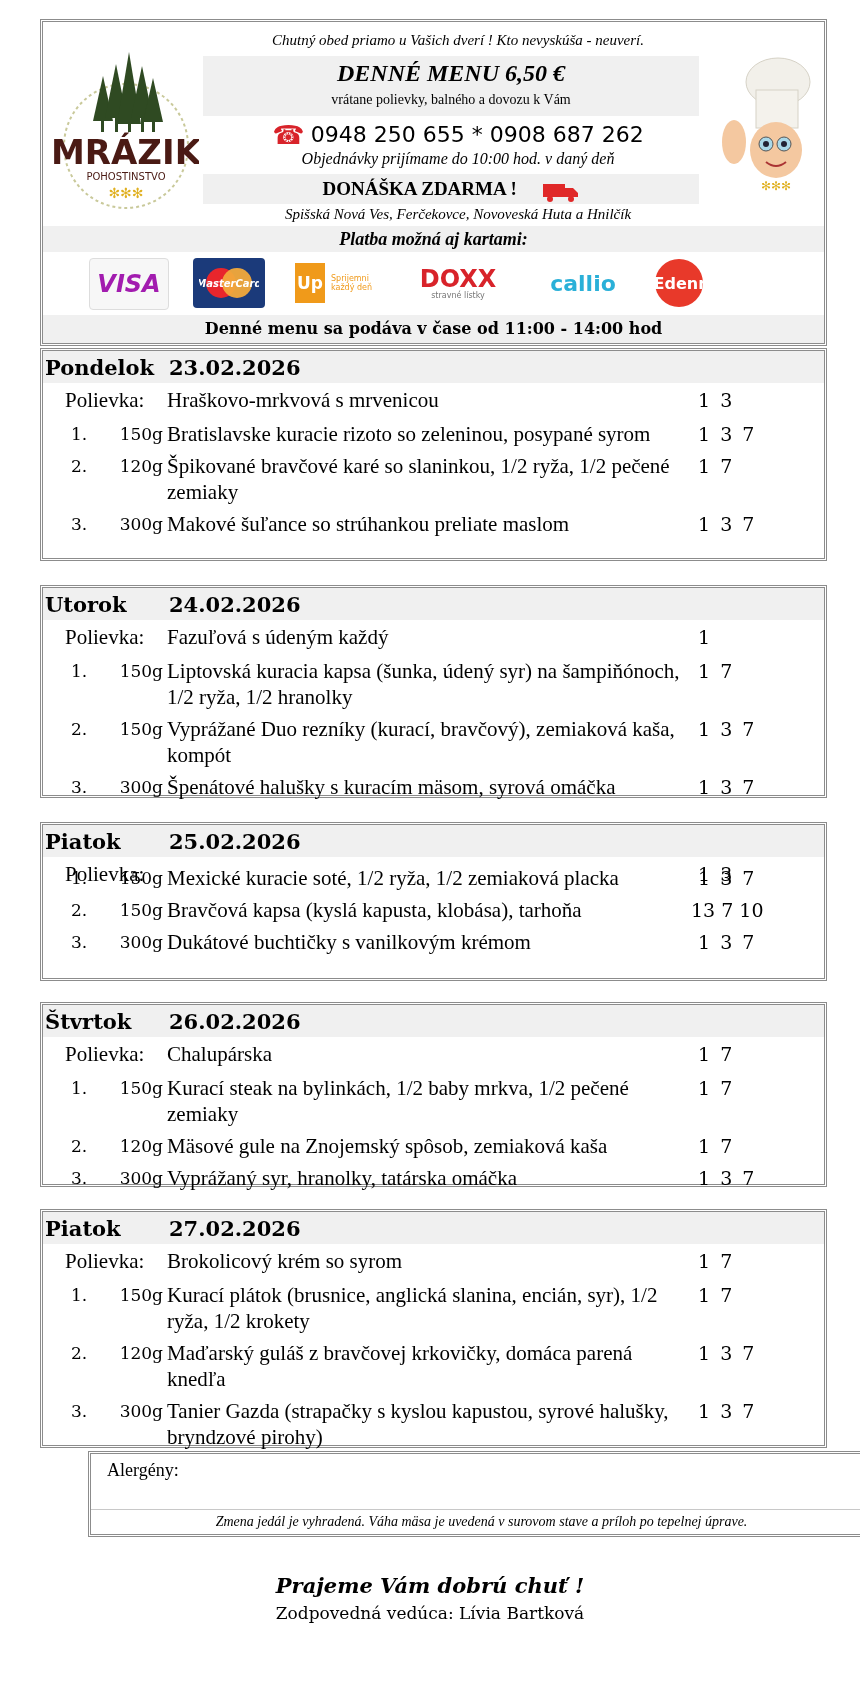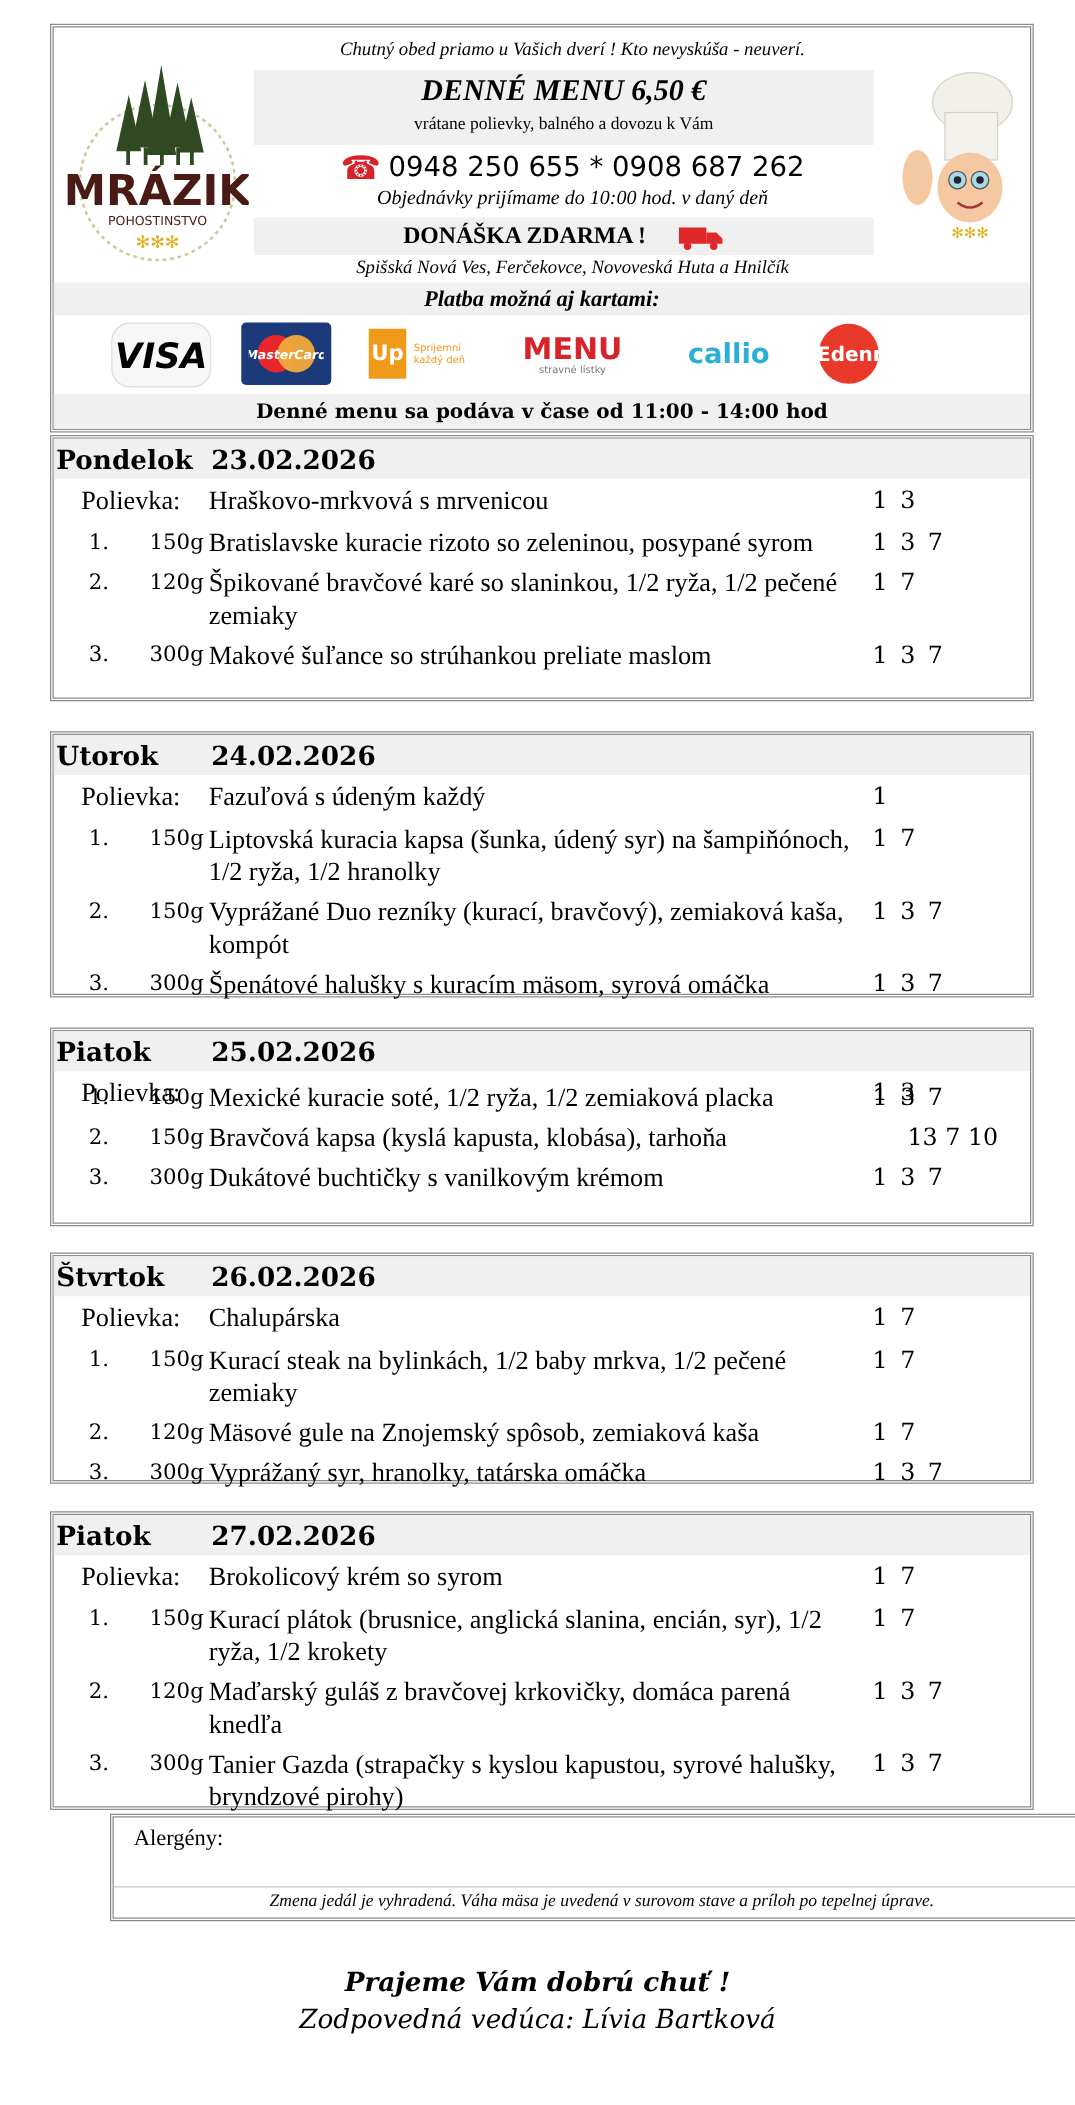--- a/index.html
+++ b/index.html
@@ -36,21 +36,21 @@
   .row .txt { margin-left:124px; width:520px; }
   .row .al { position:absolute; left:655px; top:0; letter-spacing:2px; font-family:"DejaVu Serif", serif; font-size:19px; }
   .oldnum { font-family:"DejaVu Serif", serif; font-size:17px; }
 
   .allergen { top:1451px; height:86px;margin-left:48px; }
   .allergen .lab { position:absolute; left:16px; top:6px; font-family:"Liberation Serif", serif; font-size:18px; }
   .allergen .list { position:absolute; left:123px; top:4px; width:560px; font-family:"Liberation Serif", serif; font-size:14px; line-height:17px; }
   .allergen .note { position:absolute; left:0; right:0; bottom:0; height:24px; border-top:1px solid #c8c8c8; text-align:center; font-family:"Liberation Serif", serif; font-style:italic; font-size:14px; line-height:24px; }
 
   .closing { position:absolute; left:0; right:0; top:1573px; text-align:center; font-family:"DejaVu Serif", serif; font-style:italic; font-weight:bold; font-size:21px; }
-  .manager { position:absolute; left:0; right:0; top:1603px; text-align:center; font-family:"DejaVu Serif", serif; font-style:italic; font-size:21px; }
+  .manager { position:absolute; left:0; right:0; top:1603px; text-align:center; font-family:"DejaVu Serif", serif; font-size:17px; }
 </style>
 </head>
 <body>
 
 <div class="frame hdr">
   <div class="logo">
     <svg width="146" height="165" viewBox="0 0 146 165">
       <circle cx="73" cy="100" r="62" fill="none" stroke="#c9c99a" stroke-width="2" stroke-dasharray="3 3"></circle>
       <g fill="#2f4a22">
         <polygon points="40,75 50,30 60,75"></polygon>
@@ -110,34 +110,34 @@
         <circle cx="68" cy="94" r="3" fill="#223"></circle>
       <path d="M50 112 q10 8 20 0" stroke="#a33" stroke-width="2" fill="none"></path>
       <ellipse cx="18" cy="92" rx="12" ry="22" fill="#f4c8a0"></ellipse>
       <text x="60" y="140" text-anchor="middle" font-size="12" fill="#e0b020">✻✻✻</text>
     </svg>
   </div>
 
   <div class="pay-band">Platba možná aj kartami:</div>
 
   <div class="cards">
-    <div class="card" style="left:46px;width:78px;background:#f7f7f7;border:1px solid #ddd;border-radius:15px;color:#000000;font-size:28px;font-style:italic;">VISA</div>
+    <div class="card" style="left:46px;width:78px;background:#f7f7f7;border:1px solid #ddd;border-radius:4px;color:#a21caf;font-size:24px;font-style:italic;">VISA</div>
     <div class="card" style="left:150px;width:72px;background:#1b3a7a;border-radius:4px;text-decoration:underline;">
       <svg width="60" height="38" viewBox="0 0 60 38">
           <circle cx="22" cy="19" r="15" fill="#e8262c"></circle>
           <circle cx="38" cy="19" r="15" fill="#f2a93b" opacity=".95"></circle>
           <text x="30" y="23" text-anchor="middle" font-size="10" fill="#fff" font-style="italic" font-family="DejaVu Sans, sans-serif">MasterCard</text>
         </svg>
     </div>
     <div class="card" style="left:252px;width:90px;justify-content:flex-start;">
       <span style="display:inline-block;width:30px;height:40px;background:#f09a1a;color:#fff;font-size:17px;line-height:40px;text-align:center;">Up</span>
       <span style="font-size:8px;color:#f09a1a;margin-left:6px;width:44px;font-weight:normal;">Sprijemni každý deň</span>
     </div>
     <div class="card" style="left:372px;width:86px;flex-direction:column;">
-      <span style="color:#d8232a;font-size:24px;line-height:24px;">MENU</span>
+      <span style="color:#d8232a;font-size:24px;line-height:24px;">DOXX</span>
       <span style="color:#777;font-size:8px;font-weight:normal;">stravné lístky</span>
     </div>
     <div class="card" style="left:500px;width:80px;color:#2ab0d8;font-size:22px;">callio</div>
     <div class="card" style="left:608px;width:80px;">
       <svg width="80" height="50" viewBox="0 0 80 50">
           <circle cx="28" cy="25" r="24" fill="#e8392a"></circle>
           <text x="40" y="31" text-anchor="middle" font-family="DejaVu Sans, sans-serif" font-weight="bold" font-size="16" fill="#fff">Edenred</text>
         </svg>
     </div>
   </div>
@@ -217,21 +217,21 @@
   <div class="row" style="margin-top:8px;">
     <span class="num oldnum">1.</span>
       <span class="wt oldnum">150g</span>
     <div class="txt" style="white-space:nowrap;">Mexické kuracie soté, 1/2 ryža, 1/2 zemiaková placka</div>
     <span class="al">1 3 7</span>
   </div>
   <div class="row" style="margin-top:6px;">
     <span class="num oldnum">2.</span>
       <span class="wt oldnum">150g</span>
     <div class="txt" style="white-space:nowrap;">Bravčová kapsa (kyslá kapusta, klobása), tarhoňa</div>
-    <span class="al" style="left:648px;letter-spacing:0;margin-left:35px;">13 7 10</span>
+    <span class="al" style="left:648px;letter-spacing:0;">13 7 10</span>
   </div>
   <div class="row" style="margin-top:6px;">
     <span class="num oldnum">3.</span>
       <span class="wt oldnum">300g</span>
     <div class="txt">Dukátové buchtičky s vanilkovým krémom</div>
     <span class="al">1 3 7</span>
   </div>
 </div>
 
 <div class="frame day" style="top:1002px;height:185px;">

